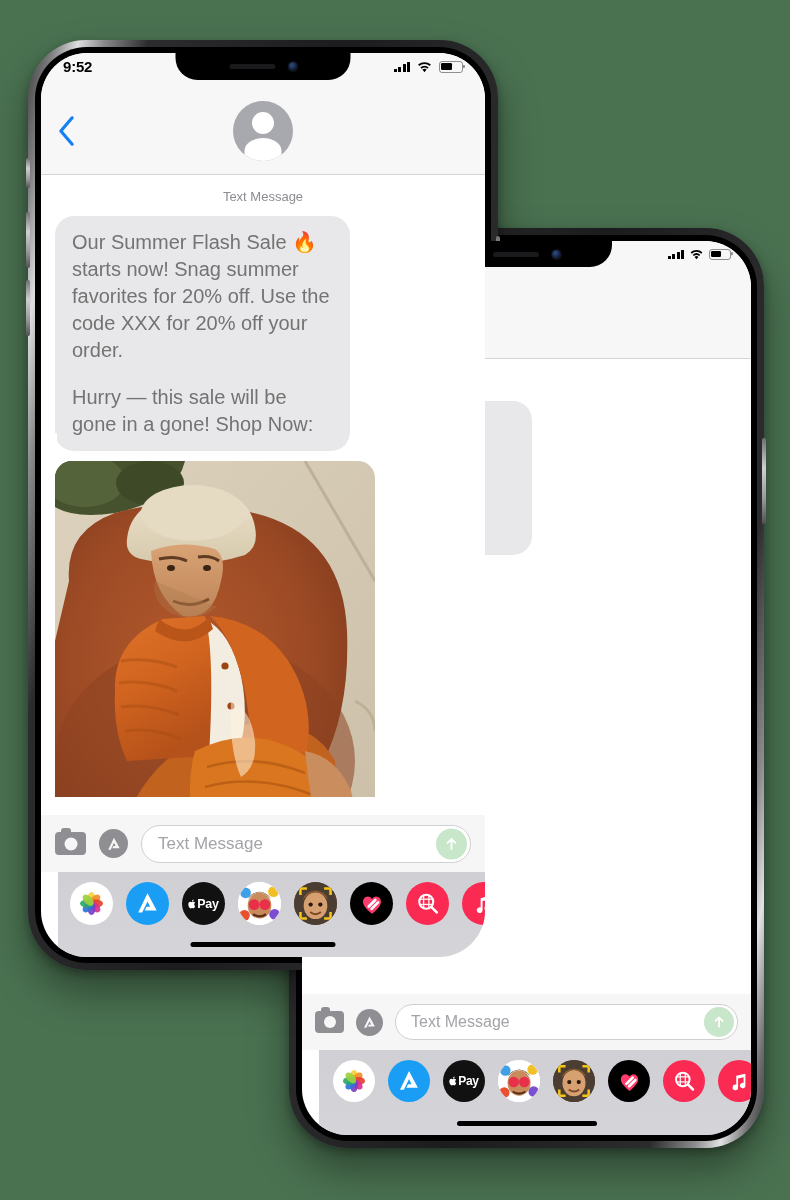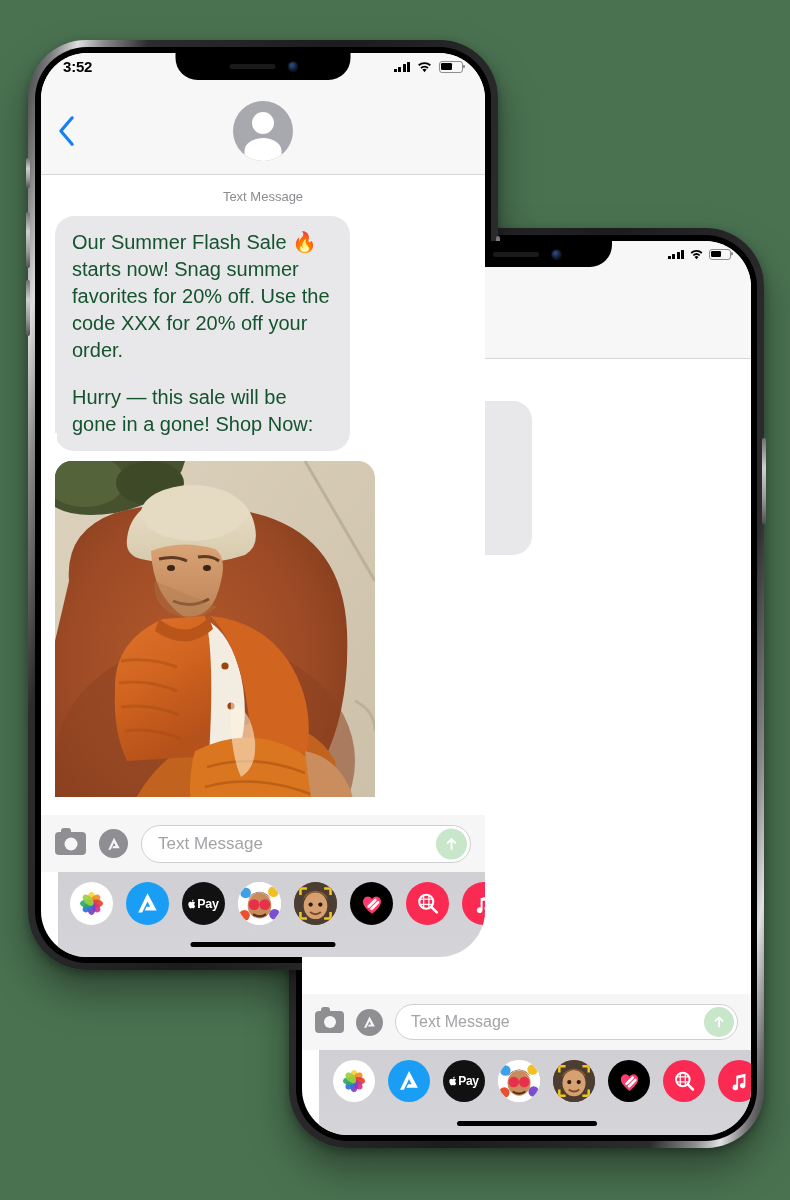--- a/index.html
+++ b/index.html
@@ -160,21 +160,21 @@
     overflow: hidden;
     background: #fff;
   }
   .label-text-message {
     text-align: center;
     color: #8c8c91;
   }
   .bubble {
     position: relative;
     background: #e8e8ea;
-    color: #14532d;
+    color: #737373;
     border-radius: 19px;
   }
   .bubble::before {
     content: "";
     position: absolute;
     left: -6px;
     bottom: 0;
     width: 16px; height: 18px;
     background: #e8e8ea;
     border-bottom-right-radius: 16px;
@@ -531,21 +531,21 @@
     <div class="btn-side btn-right" style="top:196px; height:90px;"></div>
 
     <div class="screen">
 
       <div class="notch" style="width:175px; height:27px;">
         <div class="speaker"></div>
         <div class="front-cam"></div>
       </div>
 
       <div class="statusbar" style="height:27px; padding:0 22px; font-size:15px;">
-        <div class="sb-time">3:52</div>
+        <div class="sb-time">9:52</div>
         <div class="sb-right" style="gap:6px;">
           <span class="sig">
             <i style="height:3px"></i>
               <i style="height:5px"></i>
               <i style="height:8px"></i>
               <i style="height:10px"></i>
           </span>
           <span style="display:inline-flex;">
             <svg width="17" height="12" viewBox="0 0 16 12" aria-hidden="true">
               <path d="M8 11.2 5.9 8.6a3.3 3.3 0 0 1 4.2 0L8 11.2z" fill="#000"></path>

